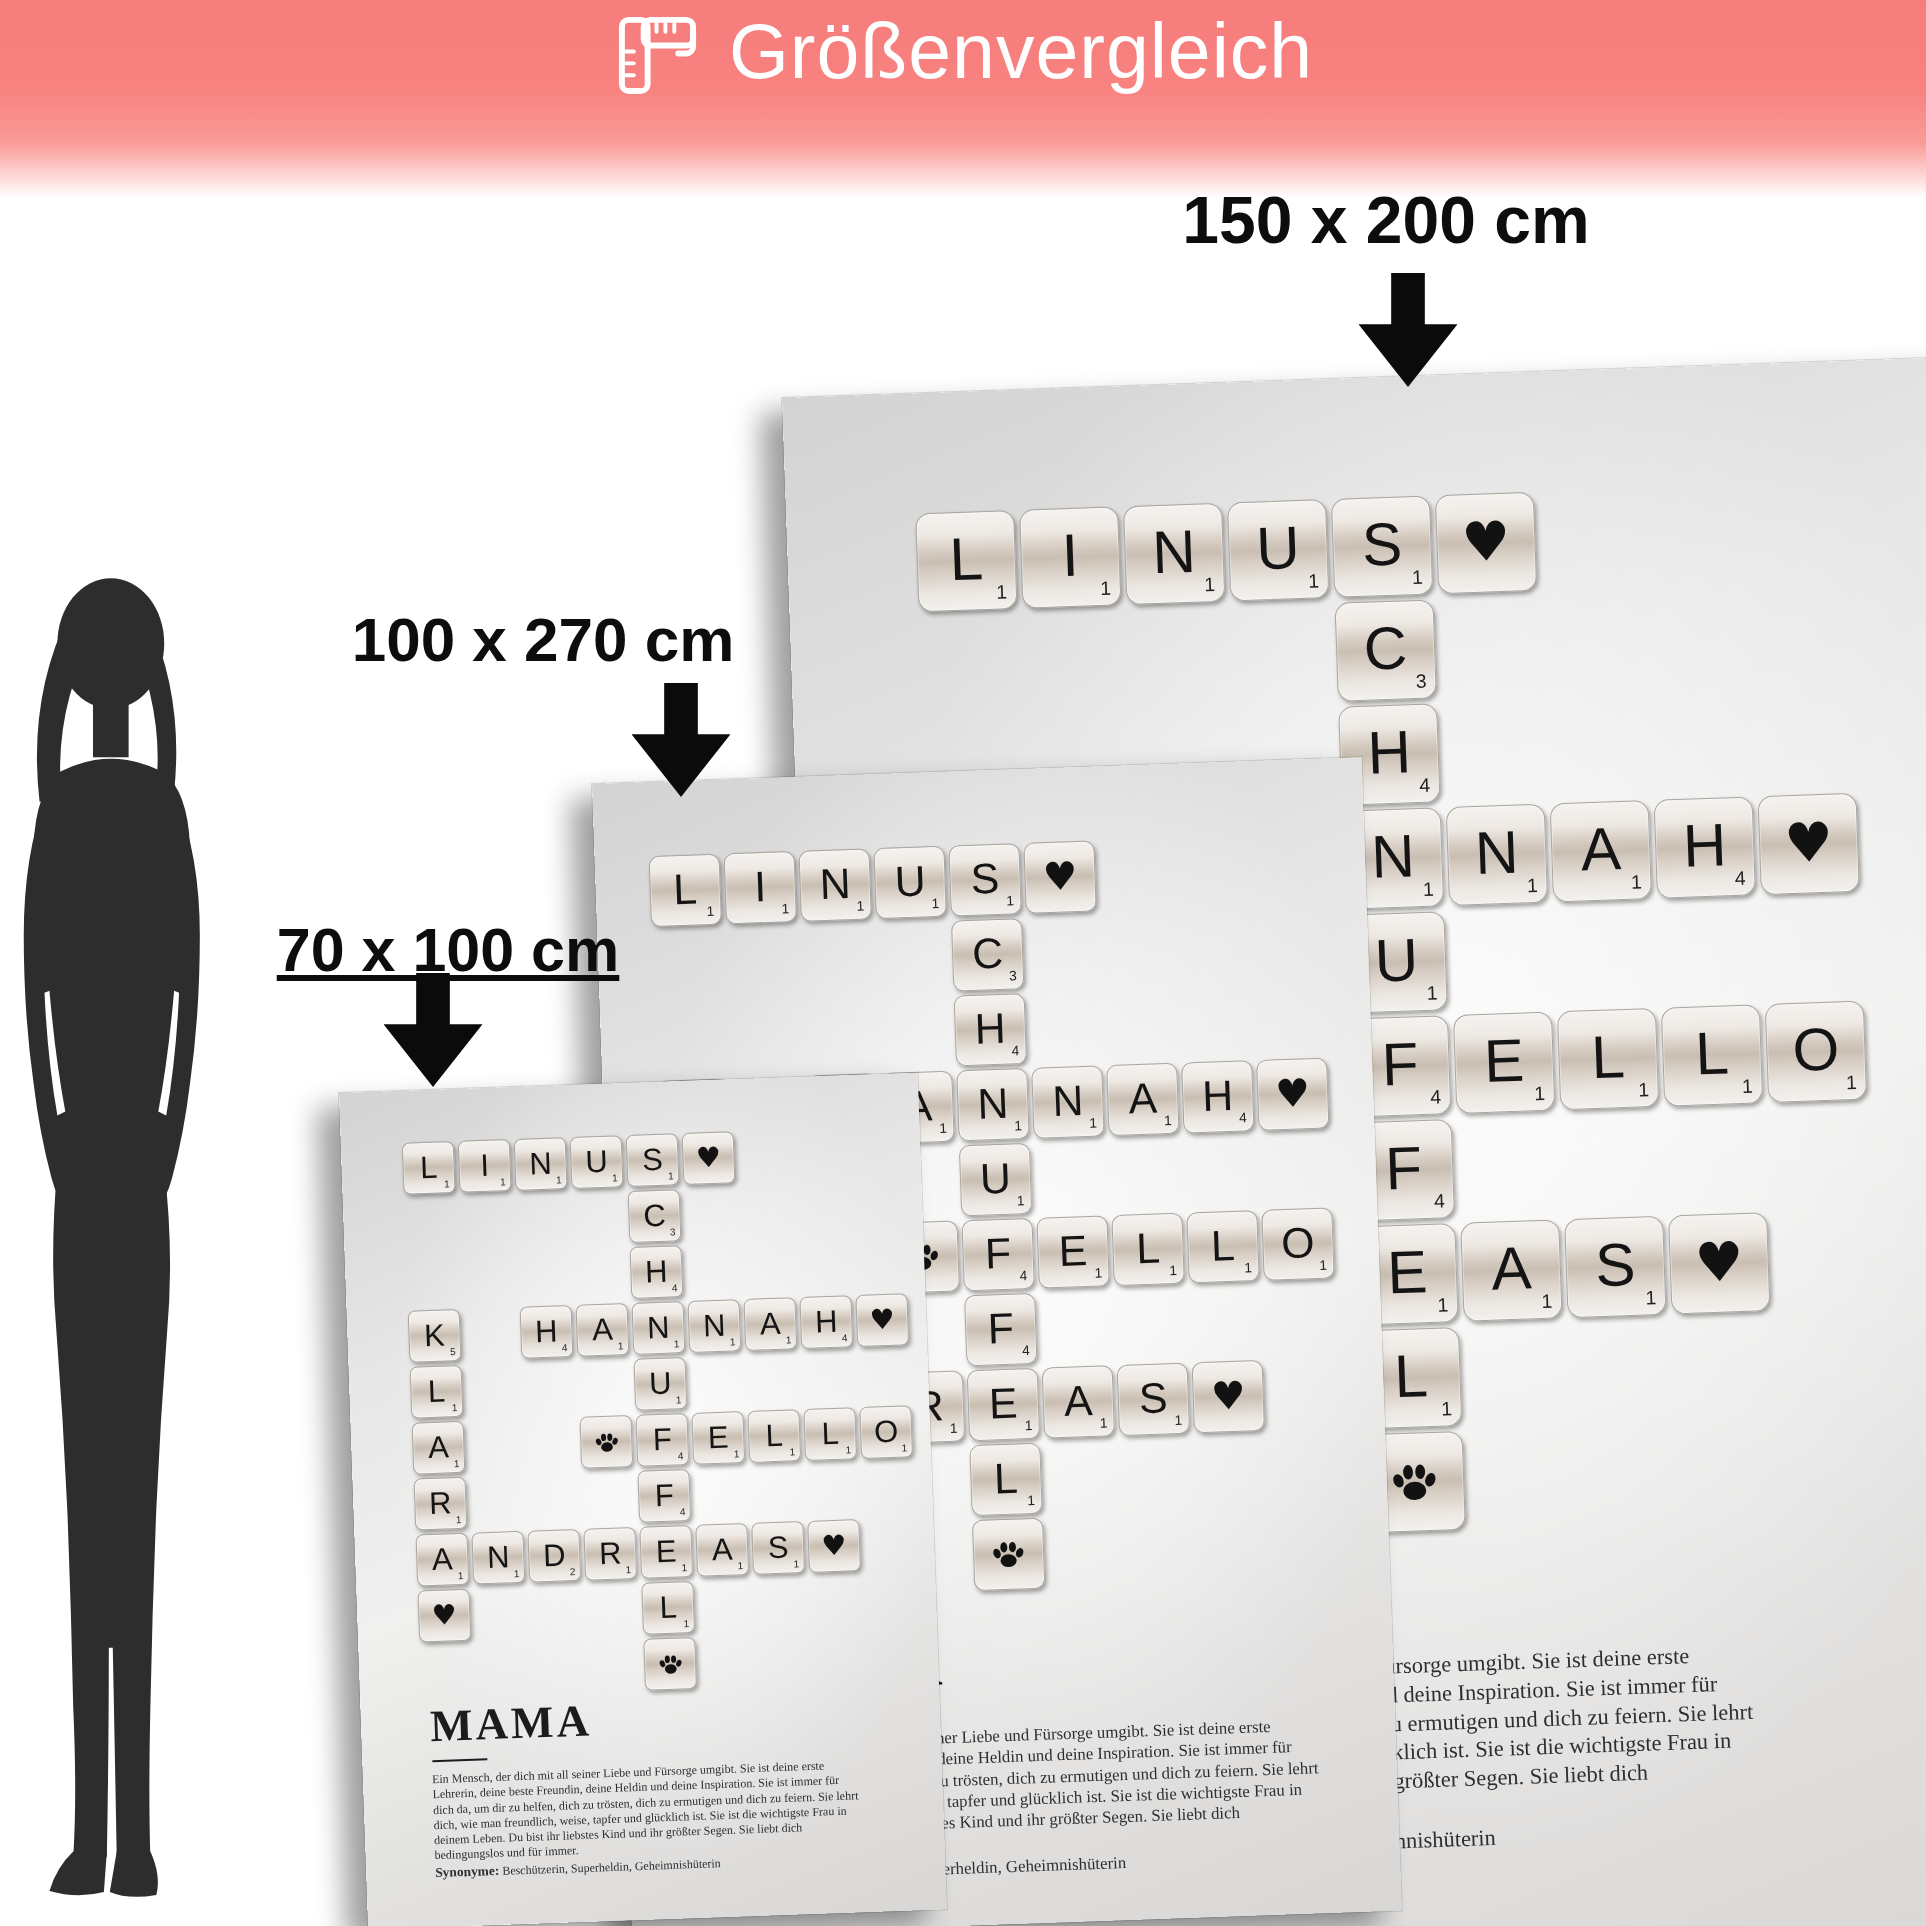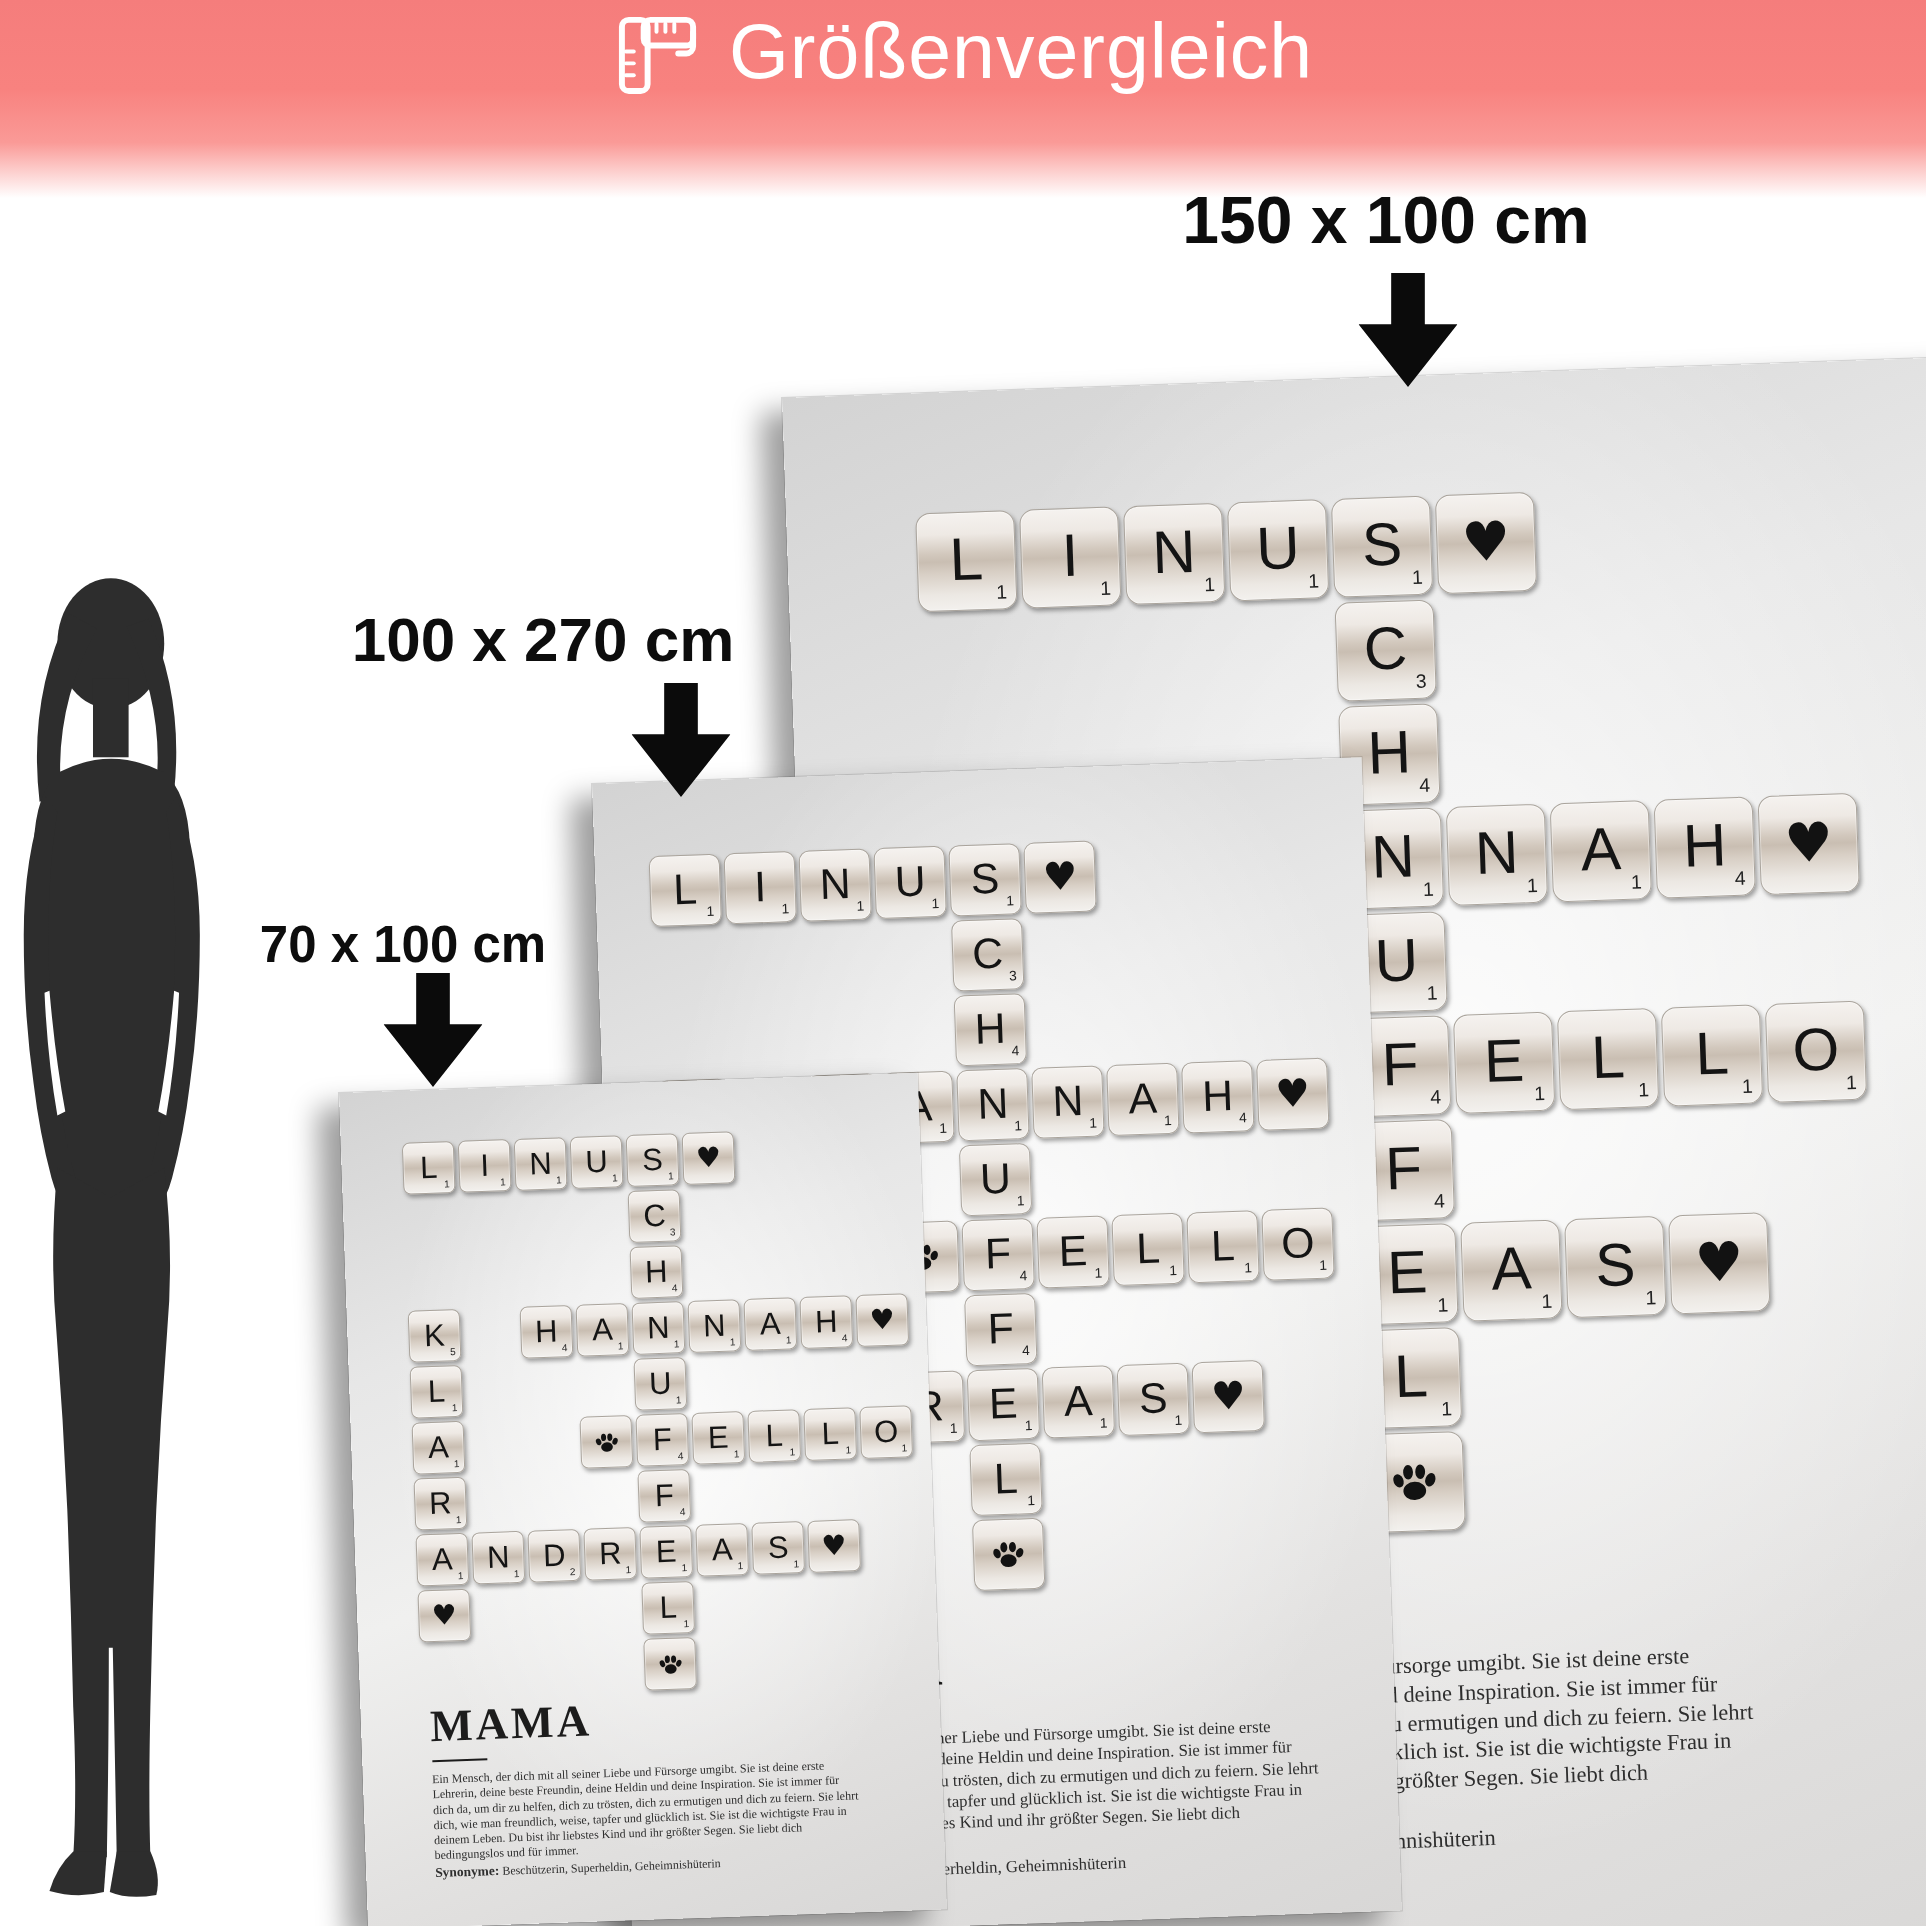--- a/index.html
+++ b/index.html
@@ -12,21 +12,21 @@
           z-index:6;}
   .banner-inner{position:absolute;left:0;top:6px;width:100%;display:flex;align-items:center;justify-content:center;gap:28px;}
   .banner-title{color:#fff;font-size:77px;font-weight:400;letter-spacing:1px;line-height:1.1;}
   .ruler-icon{width:87px;height:91px;}
 
   
   .size-label{position:absolute;transform:translateX(-50%);color:#0d0d0d;font-weight:800;
               letter-spacing:0px;white-space:nowrap;z-index:6;}
   .label-150{left:1386px;top:182px;font-size:66px;}
   .label-100{left:543px;top:604px;font-size:62px;}
-  .label-70{left:403px;top:915px;font-size:51px;}
+  .label-70{left:448px;top:915px;font-size:61px;text-decoration:underline;}
 
   .down-arrow{position:absolute;transform:translateX(-50%);width:99px;height:114px;background:#0b0b0b;
               clip-path:polygon(33% 0%,67% 0%,67% 45%,100% 45%,50% 100%,0% 45%,33% 45%);z-index:6;}
   .arrow-150{left:1408px;top:273px;}
   .arrow-100{left:681px;top:683px;}
   .arrow-70{left:433px;top:973px;}
 
   
   .poster{position:absolute;transform:rotate(-2deg);transform-origin:top left;overflow:hidden;
           background:
@@ -90,21 +90,21 @@
         <line x1="52" y1="18" x2="52" y2="26" stroke-width="4"></line>
         <line x1="61" y1="18" x2="61" y2="26" stroke-width="4"></line>
         <line x1="12" y1="46" x2="20" y2="46" stroke-width="4"></line>
         <line x1="12" y1="58" x2="20" y2="58" stroke-width="4"></line>
         <line x1="12" y1="70" x2="20" y2="70" stroke-width="4"></line>
       </svg>
       <div class="banner-title">Größenvergleich</div>
     </div>
   </div>
 
-  <div class="size-label label-150">150 x 100 cm</div>
+  <div class="size-label label-150">150 x 200 cm</div>
   <div class="down-arrow arrow-150"></div>
 
   <div class="size-label label-100">100 x 270 cm</div>
   <div class="down-arrow arrow-100"></div>
 
   <div class="size-label label-70">70 x 100 cm</div>
   <div class="down-arrow arrow-70"></div>
 
   <svg class="woman" viewBox="0 0 280 1385">
     <ellipse cx="112" cy="85" rx="54" ry="66"></ellipse>

